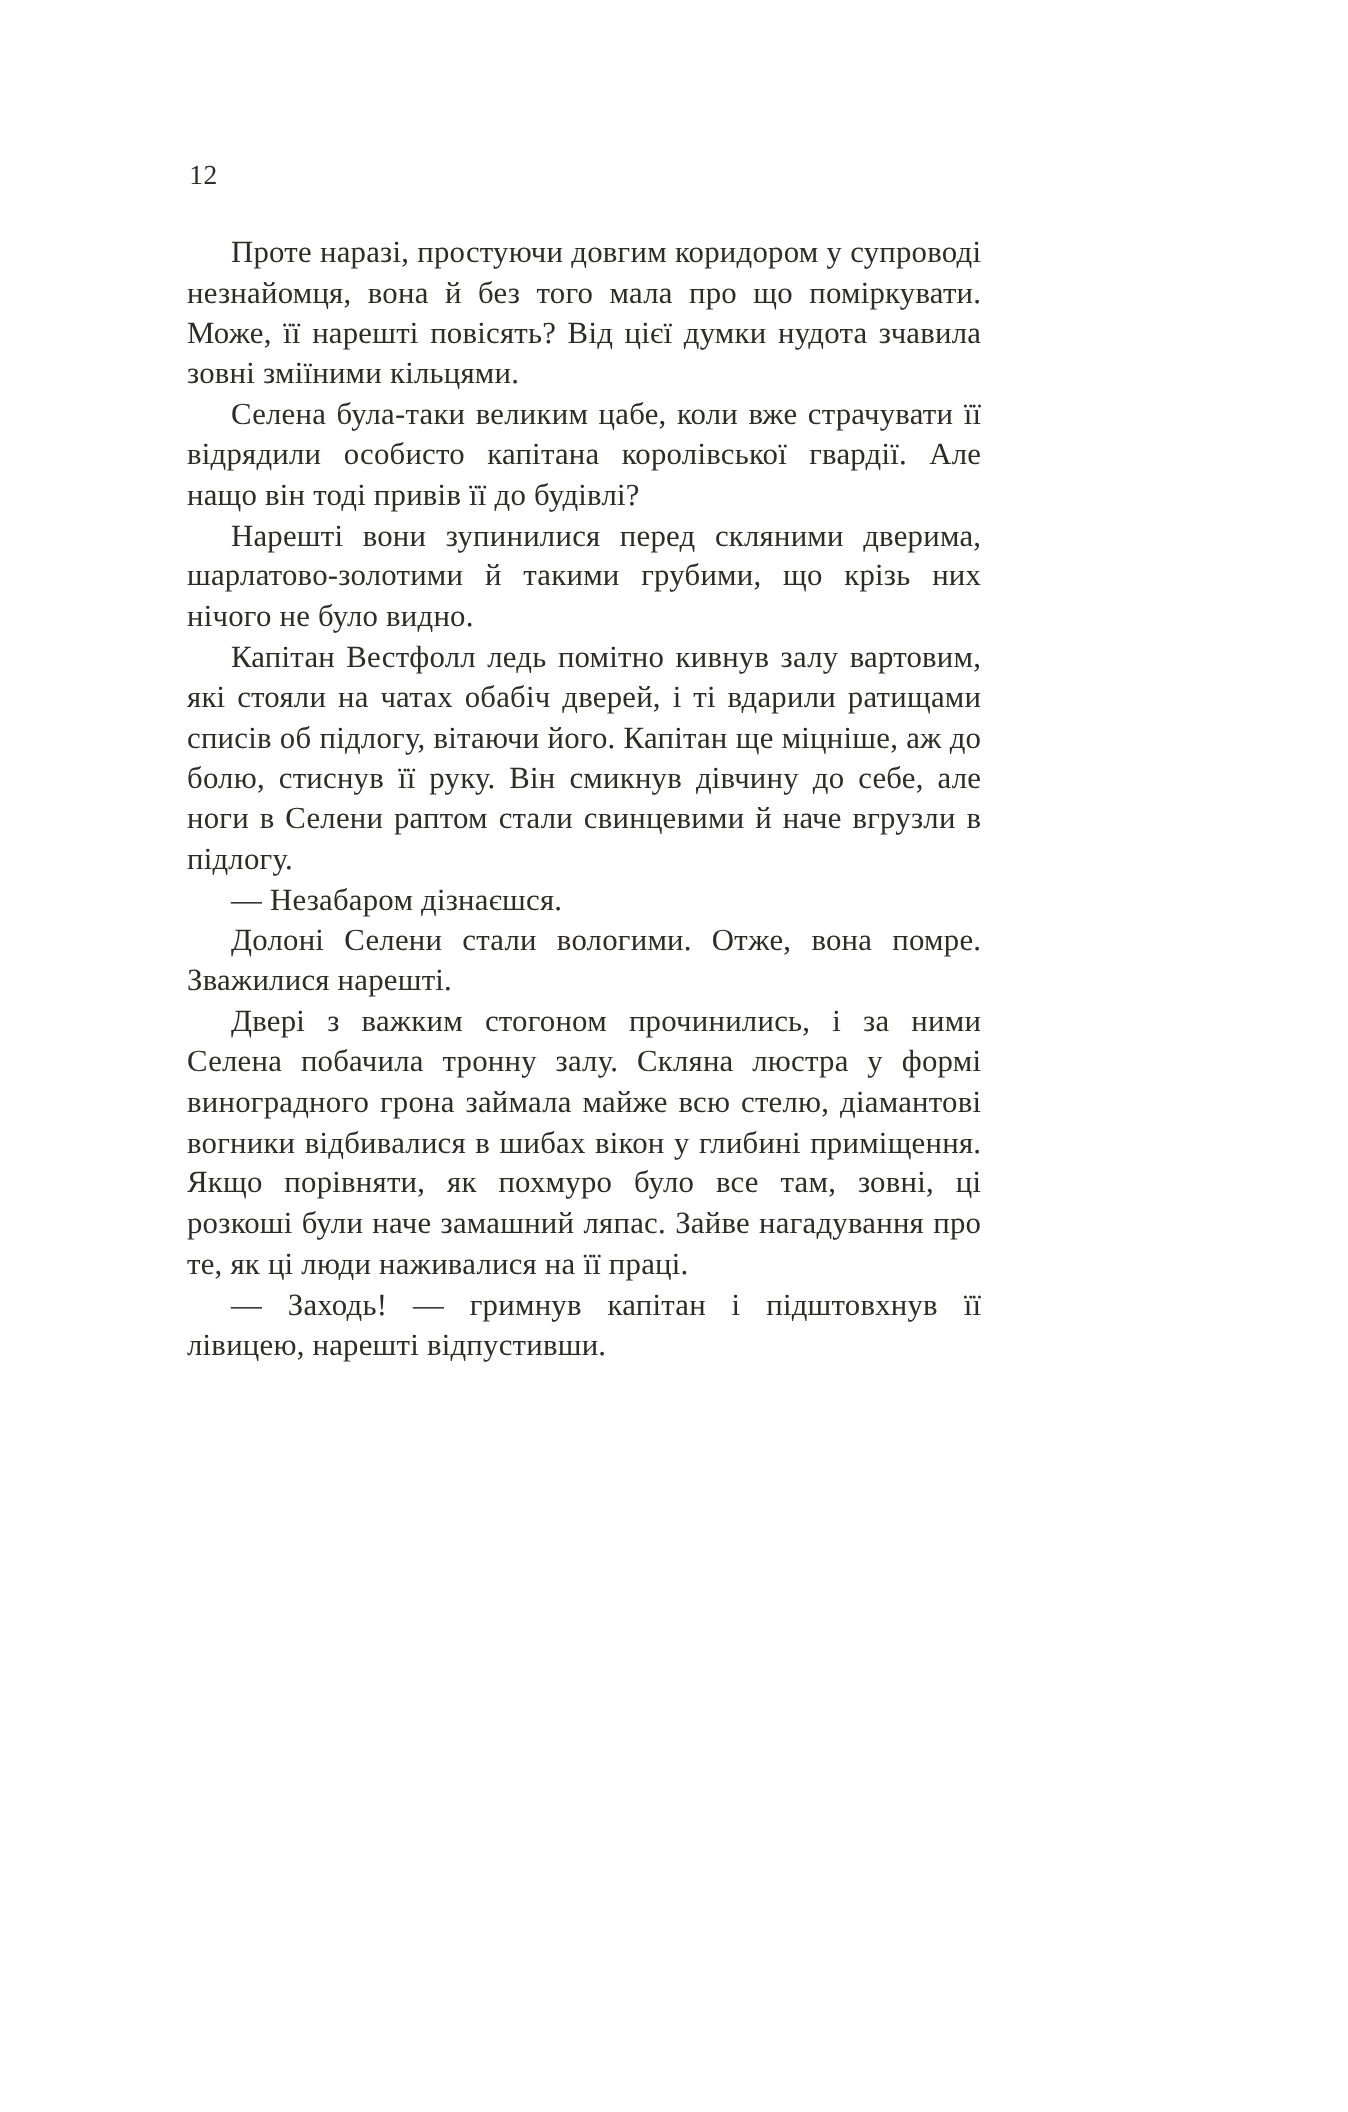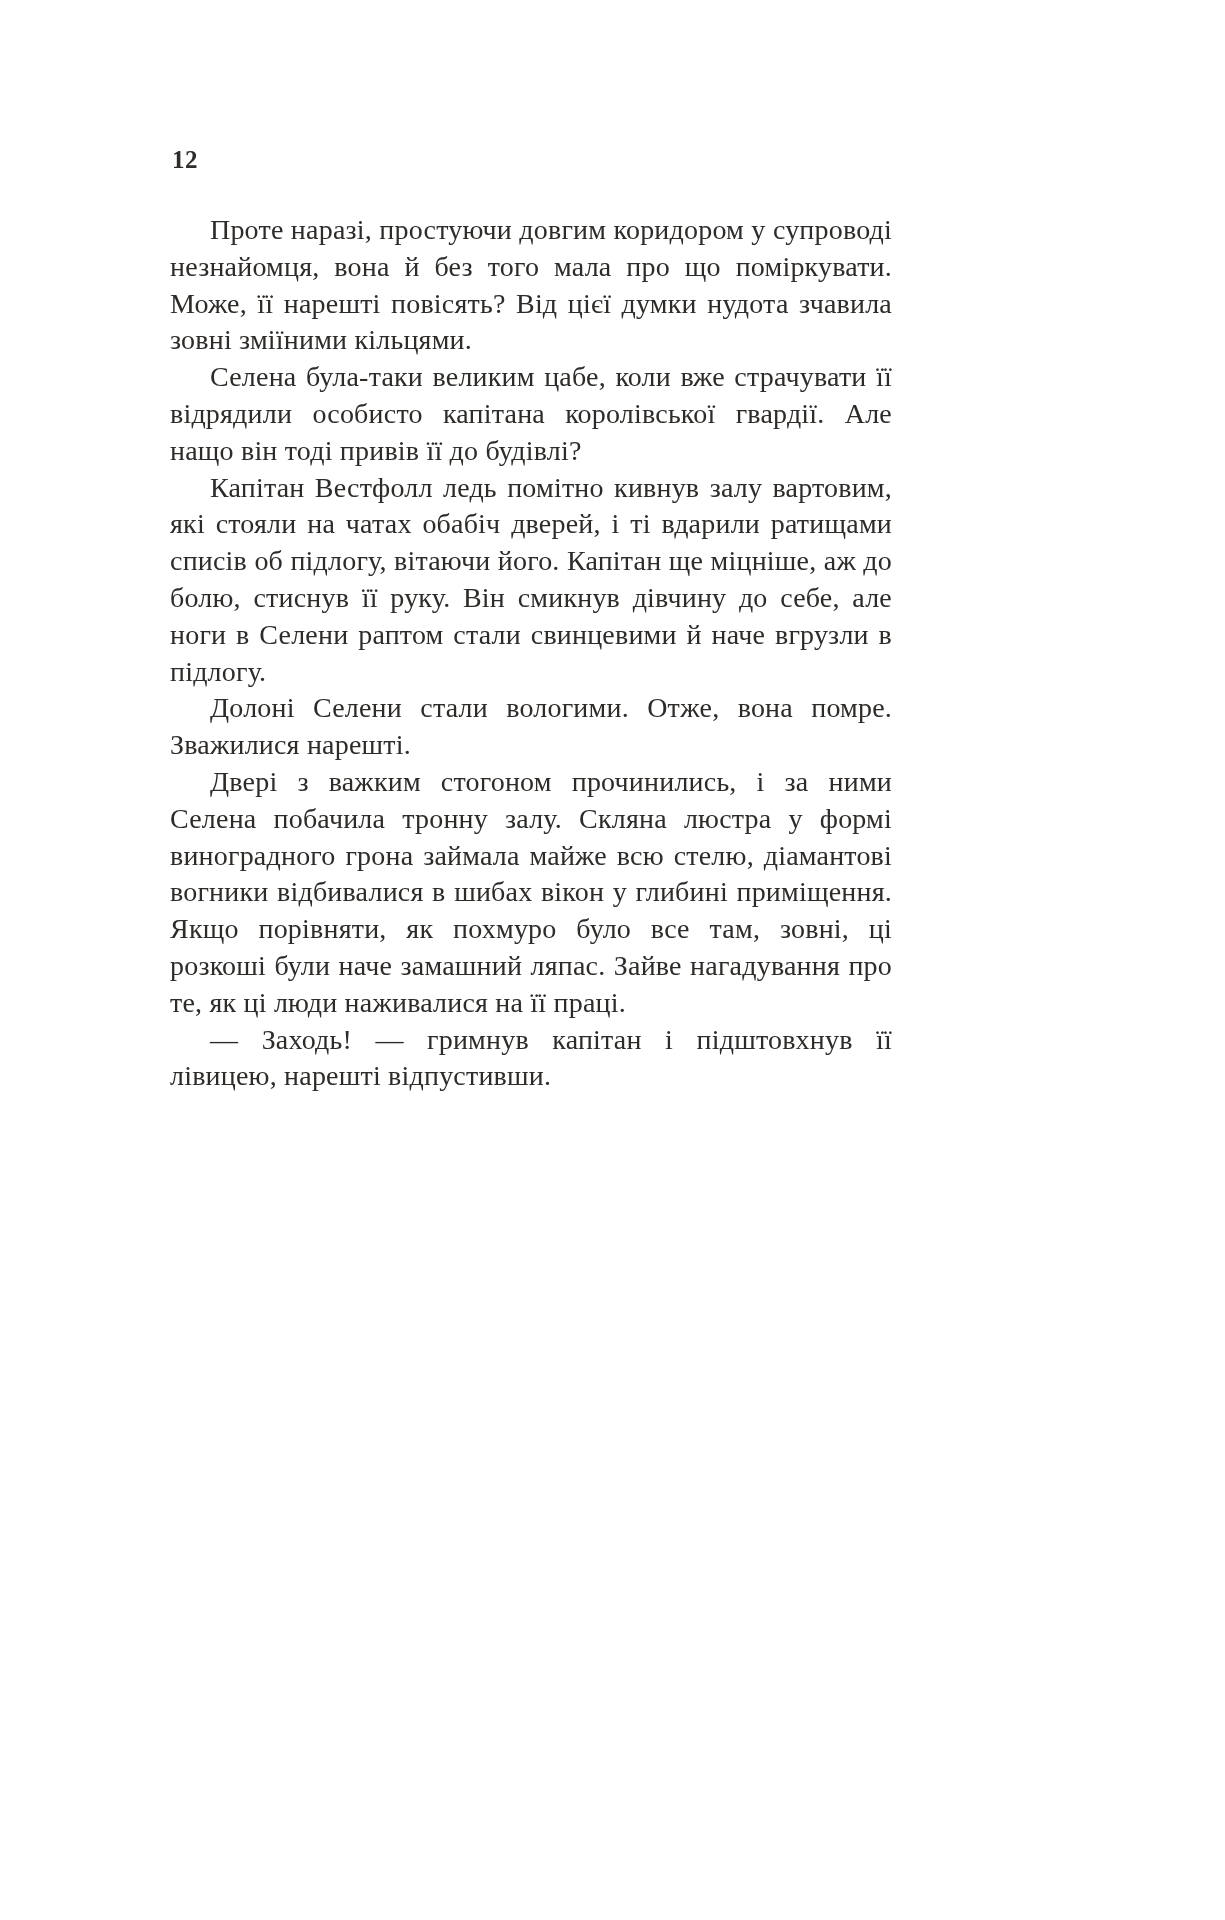--- a/index.html
+++ b/index.html
@@ -18,21 +18,21 @@
       width: 1225px;
       height: 1920px;
       background: #ffffff;
       overflow: hidden;
     }
     .page-number {
       position: absolute;
       left: 172px;
       top: 146px;
       font-size: 25px;
-      font-weight: bold;
+      font-weight: normal;
       letter-spacing: 0.5px;
       color: #2e2b28;
     }
     .text-block {
       position: absolute;
       left: 170px;
       top: 212px;
       width: 722px;
       font-size: 28px;
       line-height: 36.8px;
@@ -50,18 +50,20 @@
   </style>
 </head>
 <body>
 
 <div class="page" lang="uk">
   <div class="page-number">12</div>
 
   <div class="text-block">
     <p>Проте наразі, простуючи довгим коридором у супроводі незнайомця, вона й без того мала про що поміркувати. Може, її нарешті повісять? Від цієї думки нудота зчавила зовні зміїними кільцями.</p>
     <p>Селена була-таки великим цабе, коли вже страчувати її відрядили особисто капітана королівської гвардії. Але нащо він тоді привів її до будівлі?</p>
+    <p>Нарешті вони зупинилися перед скляними дверима, шарлатово-золотими й такими грубими, що крізь них нічого не було видно.</p>
     <p>Капітан Вестфолл ледь помітно кивнув залу вартовим, які стояли на чатах обабіч дверей, і ті вдарили ратищами списів об підлогу, вітаючи його. Капітан ще міцніше, аж до болю, стиснув її руку. Він смикнув дівчину до себе, але ноги в Селени раптом стали свинцевими й наче вгрузли в підлогу.</p>
+    <p>— Незабаром дізнаєшся.</p>
     <p>Долоні Селени стали вологими. Отже, вона помре. Зважилися нарешті.</p>
     <p>Двері з важким стогоном прочинились, і за ними Селена побачила тронну залу. Скляна люстра у формі виноградного грона займала майже всю стелю, діамантові вогники відбивалися в шибах вікон у глибині приміщення. Якщо порівняти, як похмуро було все там, зовні, ці розкоші були наче замашний ляпас. Зайве нагадування про те, як ці люди наживалися на її праці.</p>
     <p>— Заходь! — гримнув капітан і підштовхнув її лівицею, нарешті відпустивши.</p>
   </div>
 </div>
 
 </body></html>

